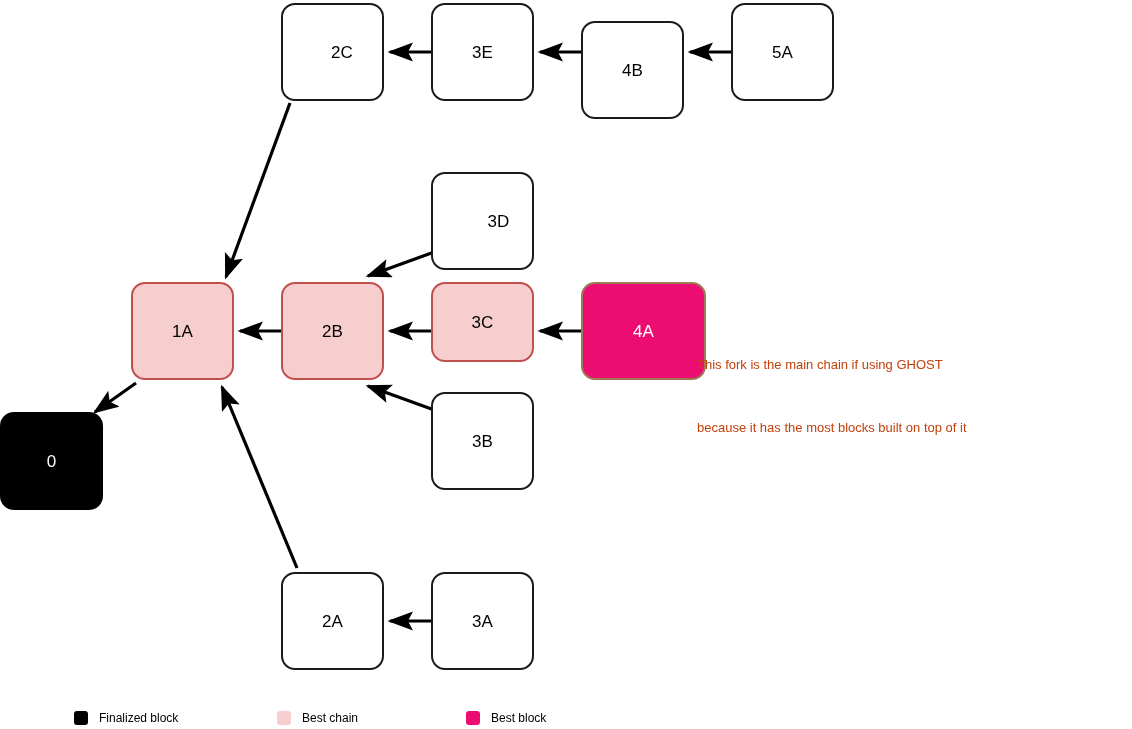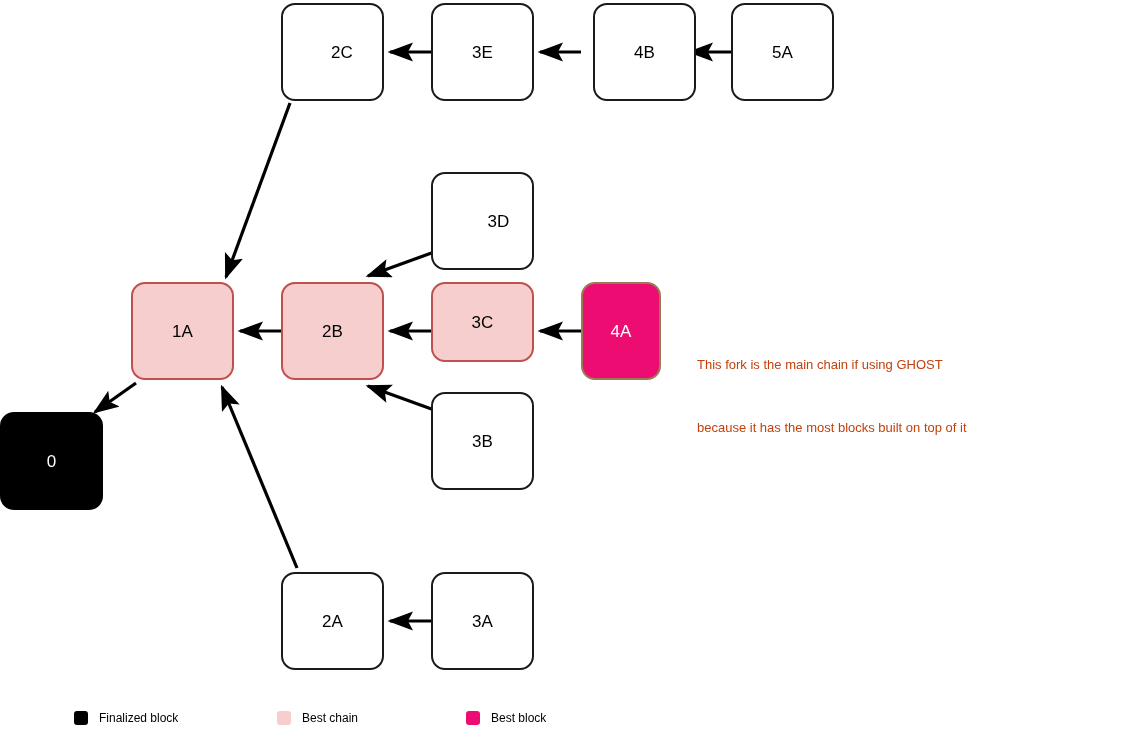--- a/index.html
+++ b/index.html
@@ -118,30 +118,30 @@
       </div>
       <div class="block bestchain" style="left: 131px; top: 282px; width: 103px; height: 98px;">
         <span>1A</span>
       </div>
       <div class="block bestchain" style="left: 281px; top: 282px; width: 103px; height: 98px;">
         <span>2B</span>
       </div>
       <div class="block bestchain" style="left: 431px; top: 282px; width: 103px; height: 80px;">
         <span>3C</span>
       </div>
-      <div class="block bestblock" style="left: 581px; top: 282px; width: 80px; height: 98px;">
+      <div class="block bestblock" style="left: 581px; top: 282px; width: 125px; height: 98px;">
         <span>4A</span>
       </div>
       <div class="block plain" style="left: 281px; top: 3px; width: 103px; height: 98px; padding-left: 19px;">
         <span>2C</span>
       </div>
       <div class="block plain" style="left: 431px; top: 3px; width: 103px; height: 98px;">
         <span>3E</span>
       </div>
-      <div class="block plain" style="left: 581px; top: 3px; width: 103px; height: 98px; margin-left: 12px;">
+      <div class="block plain" style="left: 581px; top: 21px; width: 103px; height: 98px;">
         <span>4B</span>
       </div>
       <div class="block plain" style="left: 731px; top: 3px; width: 103px; height: 98px;">
         <span>5A</span>
       </div>
       <div class="block plain" style="left: 431px; top: 172px; width: 103px; height: 98px; padding-left: 32px;">
         <span>3D</span>
       </div>
       <div class="block plain" style="left: 431px; top: 392px; width: 103px; height: 98px;">
         <span>3B</span>

